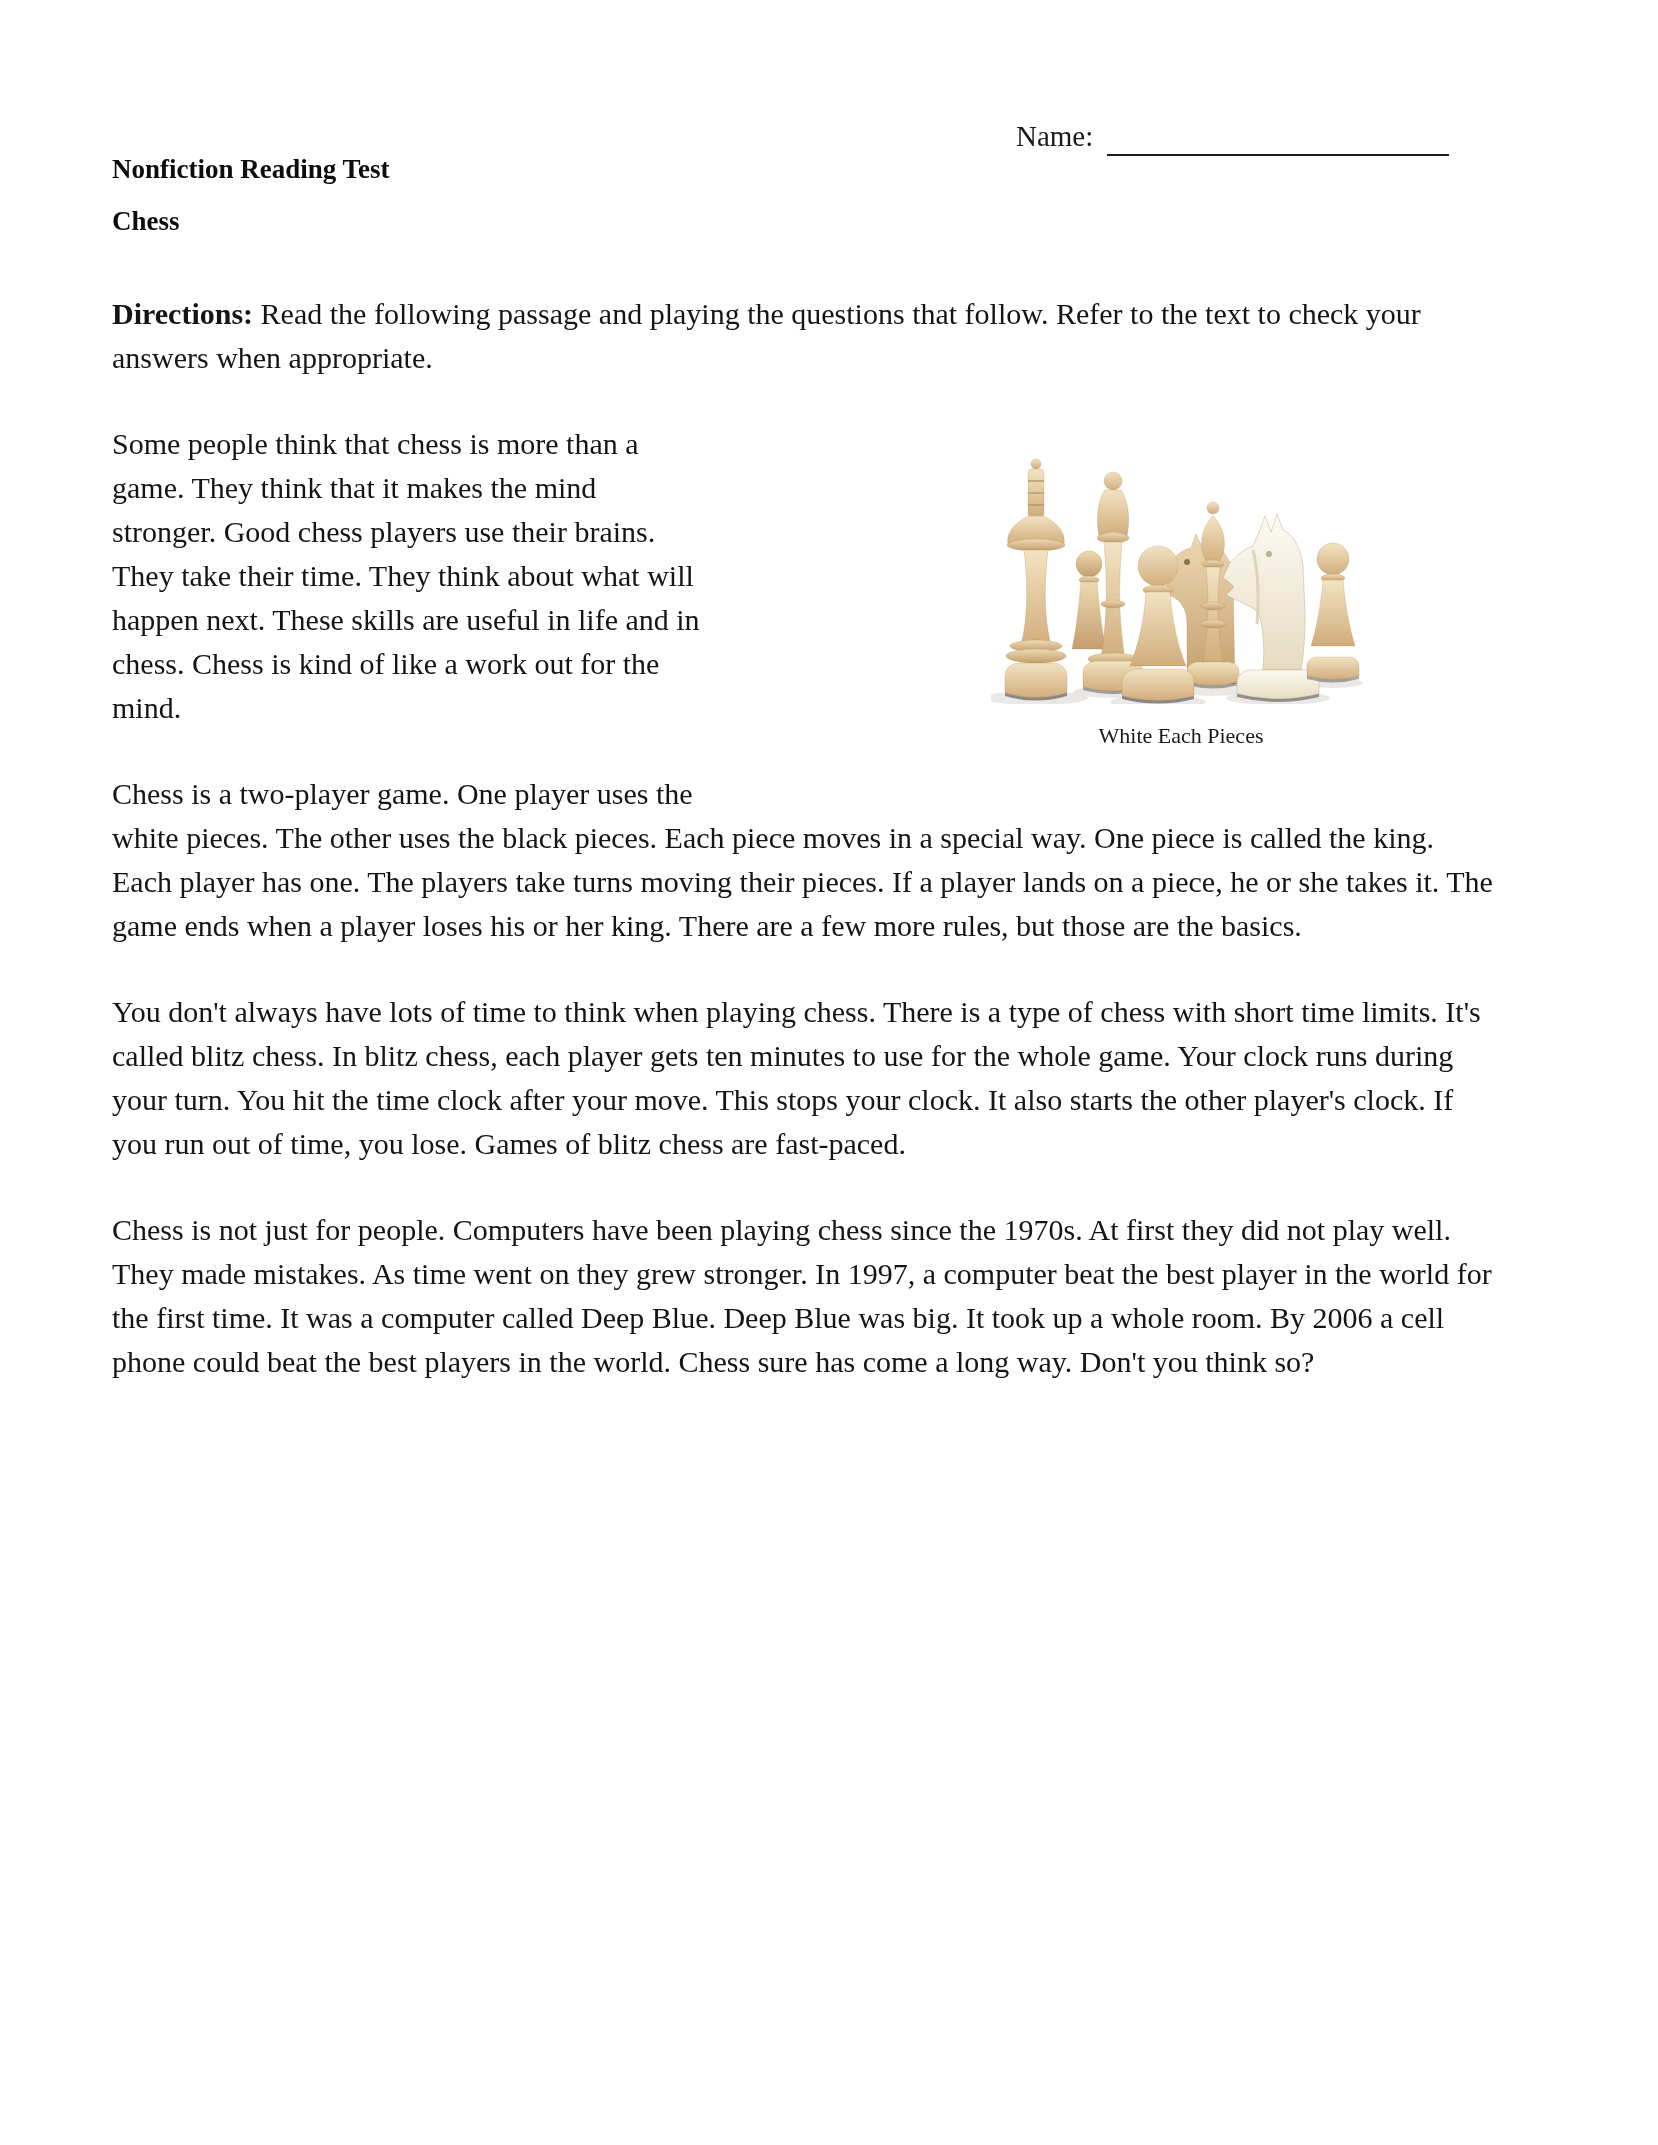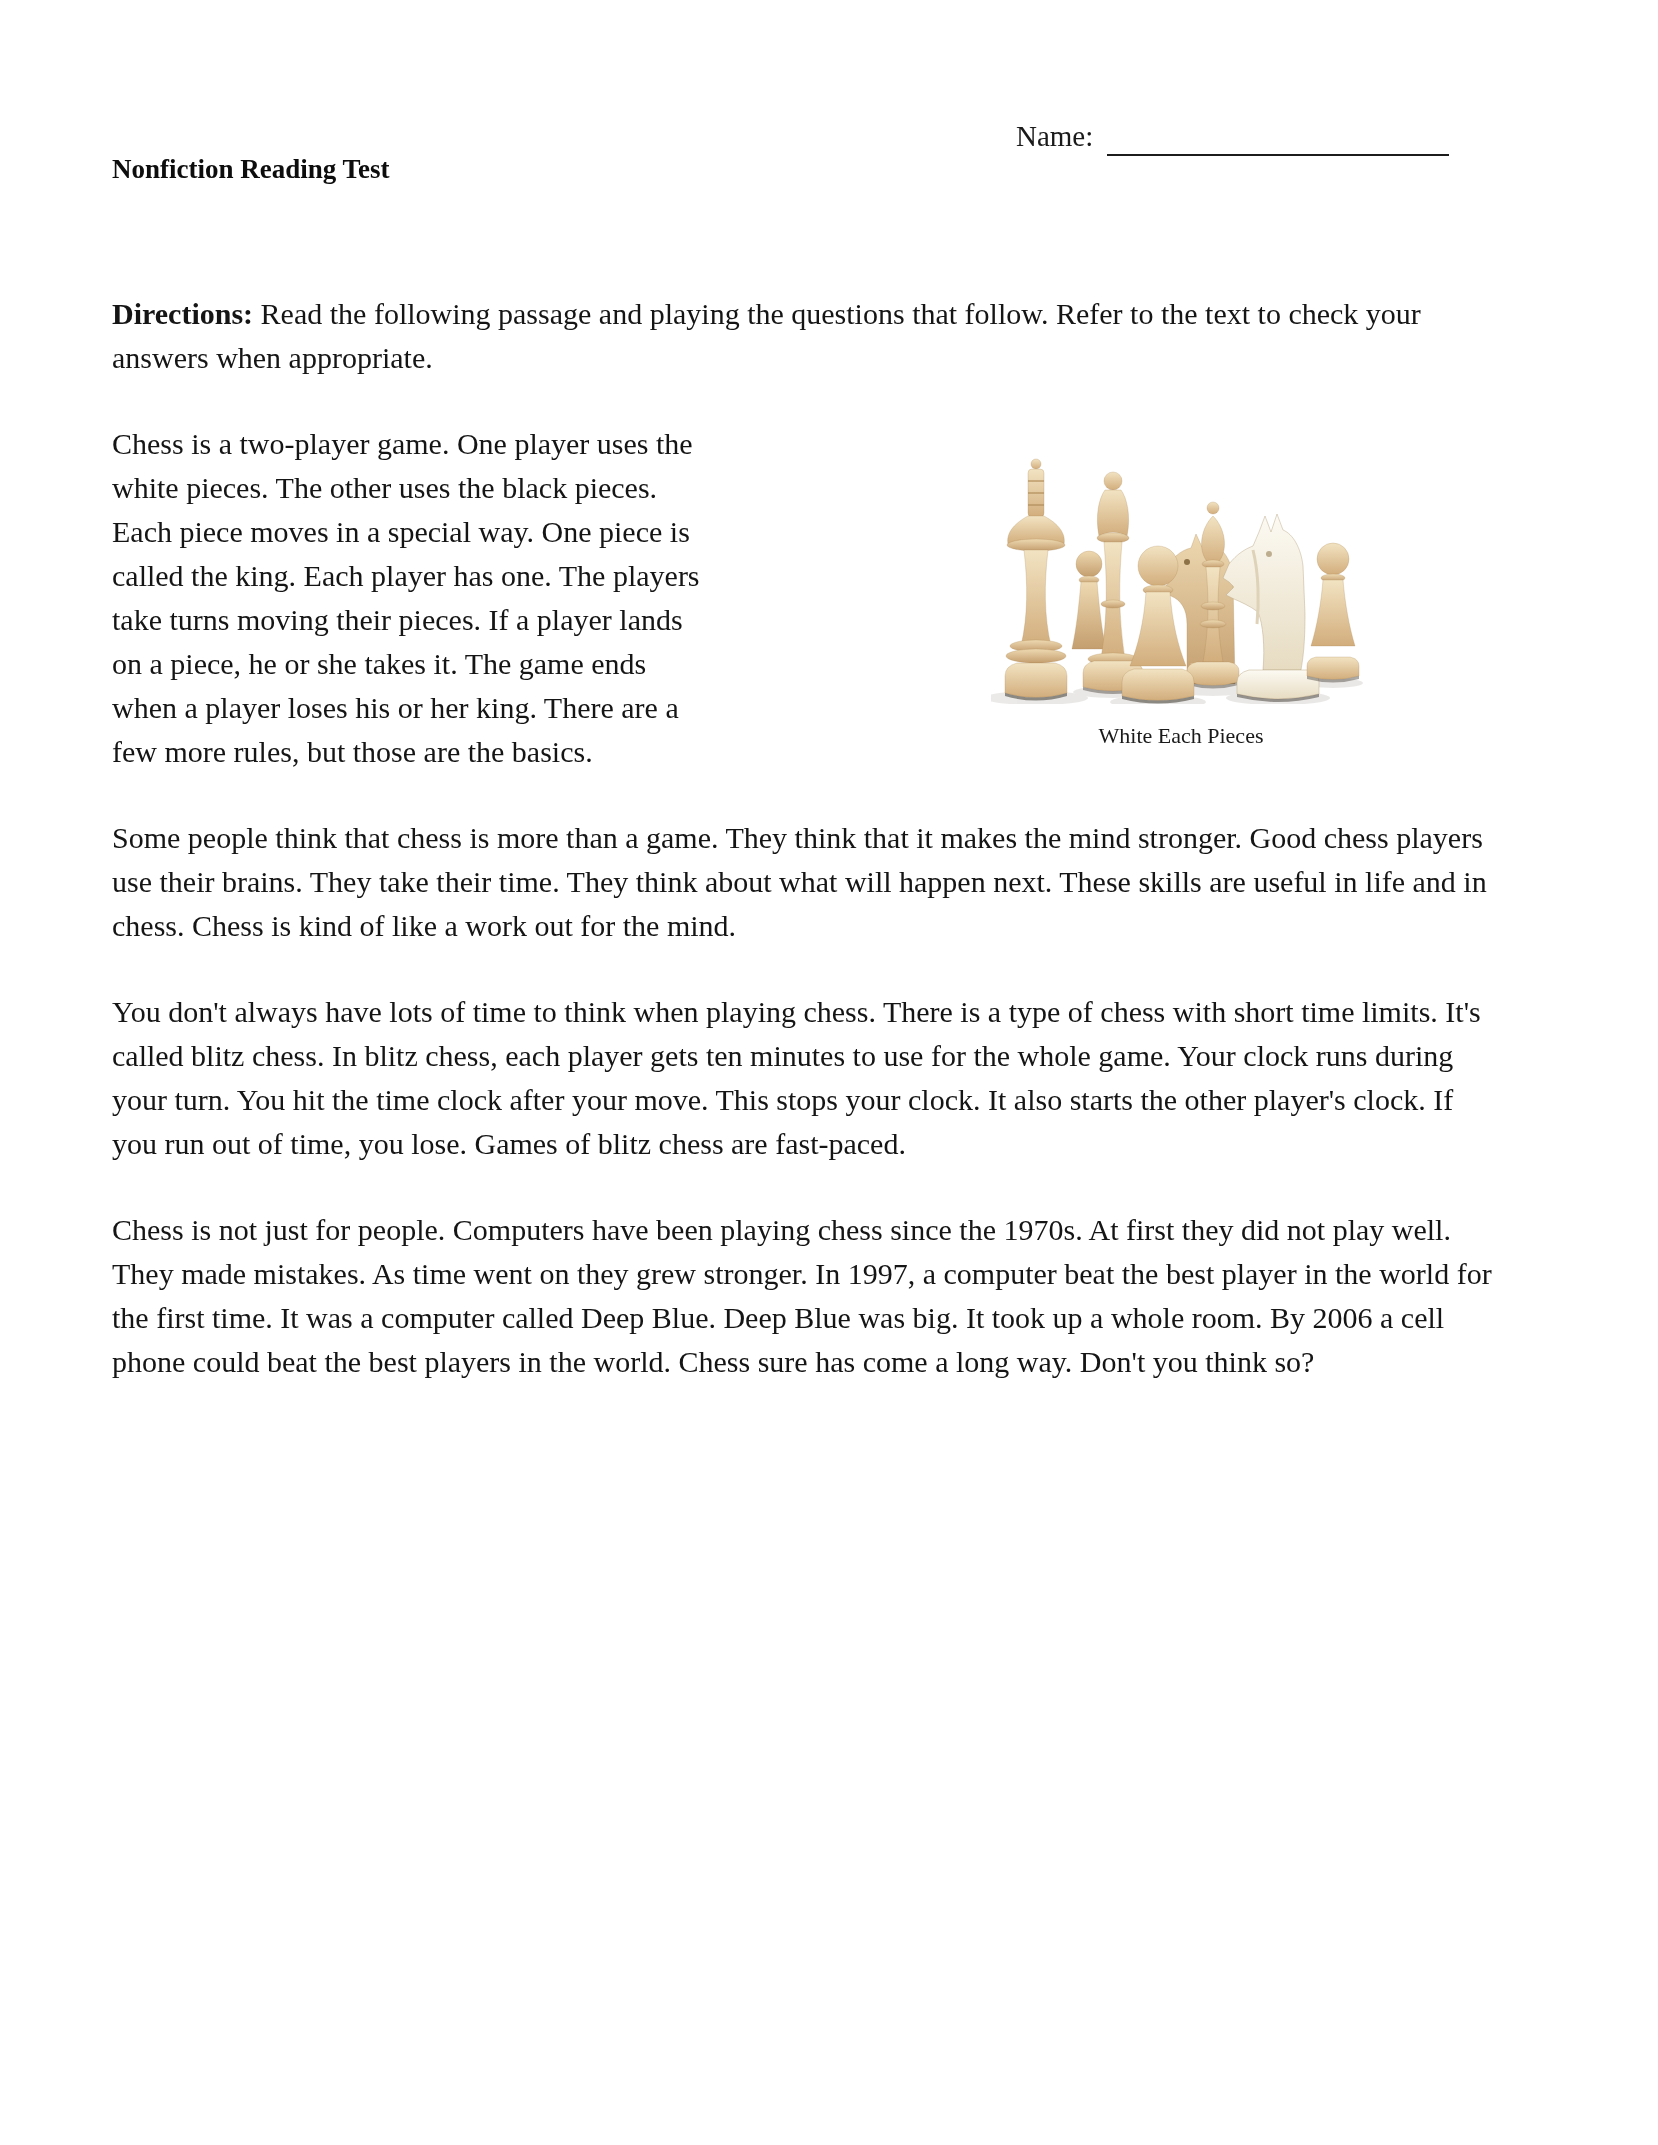--- a/index.html
+++ b/index.html
@@ -56,20 +56,21 @@
 
 <div class="page">
 
   <div class="name-block">
     <span>Name:</span>
     <span class="name-blank"></span>
   </div>
 
   <div class="title-block">
     <div>Nonfiction Reading Test</div>
+    <div>Chess</div>
   </div>
 
   <div class="content">
 
     <p><span class="directions-label">Directions:</span><span> Read the following passage and playing the questions that follow. Refer to the text to check your answers when appropriate.</span></p>
 
     <figure class="chess-figure" style="margin-block:10px 6px;">
       <svg class="chess-photo" viewBox="0 0 380 250" xmlns="http://www.w3.org/2000/svg" aria-hidden="true">
         <defs>
           <linearGradient id="gw" x1="0" y1="0" x2="0" y2="1">
@@ -174,19 +175,19 @@
           <ellipse cx="167" cy="136" rx="15" ry="5" fill="url(#gw2)"></ellipse>
           <path d="M155,138 C153,168 147,192 139,212 L195,212 C187,192 181,168 179,138 Z"></path>
           <path d="M131,242 L131,228 Q131,218 143,215 L191,215 Q203,218 203,228 L203,242
                    Q167,251 131,242 Z"></path>
           <path d="M131,242 Q167,251 203,242 L203,245 Q167,254 131,245 Z" fill="#3d3830" opacity="0.55" stroke="none"></path>
         </g>
       </svg>
       <figcaption class="chess-caption">White Each Pieces</figcaption>
     </figure>
 
+    <p>Some people think that chess is more than a game. They think that it makes the mind stronger. Good chess players use their brains. They take their time. They think about what will happen next. These skills are useful in life and in chess. Chess is kind of like a work out for the mind.</p>
     <p>Chess is a two-player game. One player uses the white pieces. The other uses the black pieces. Each piece moves in a special way. One piece is called the king. Each player has one. The players take turns moving their pieces. If a player lands on a piece, he or she takes it. The game ends when a player loses his or her king. There are a few more rules, but those are the basics.</p>
-    <p>Some people think that chess is more than a game. They think that it makes the mind stronger. Good chess players use their brains. They take their time. They think about what will happen next. These skills are useful in life and in chess. Chess is kind of like a work out for the mind.</p>
     <p>You don't always have lots of time to think when playing chess. There is a type of chess with short time limits. It's called blitz chess. In blitz chess, each player gets ten minutes to use for the whole game. Your clock runs during your turn. You hit the time clock after your move. This stops your clock. It also starts the other player's clock. If you run out of time, you lose. Games of blitz chess are fast-paced.</p>
     <p>Chess is not just for people. Computers have been playing chess since the 1970s. At first they did not play well. They made mistakes. As time went on they grew stronger. In 1997, a computer beat the best player in the world for the first time. It was a computer called Deep Blue. Deep Blue was big. It took up a whole room. By 2006 a cell phone could beat the best players in the world. Chess sure has come a long way. Don't you think so?</p>
   </div>
 
 </div>
 
 </body></html>

